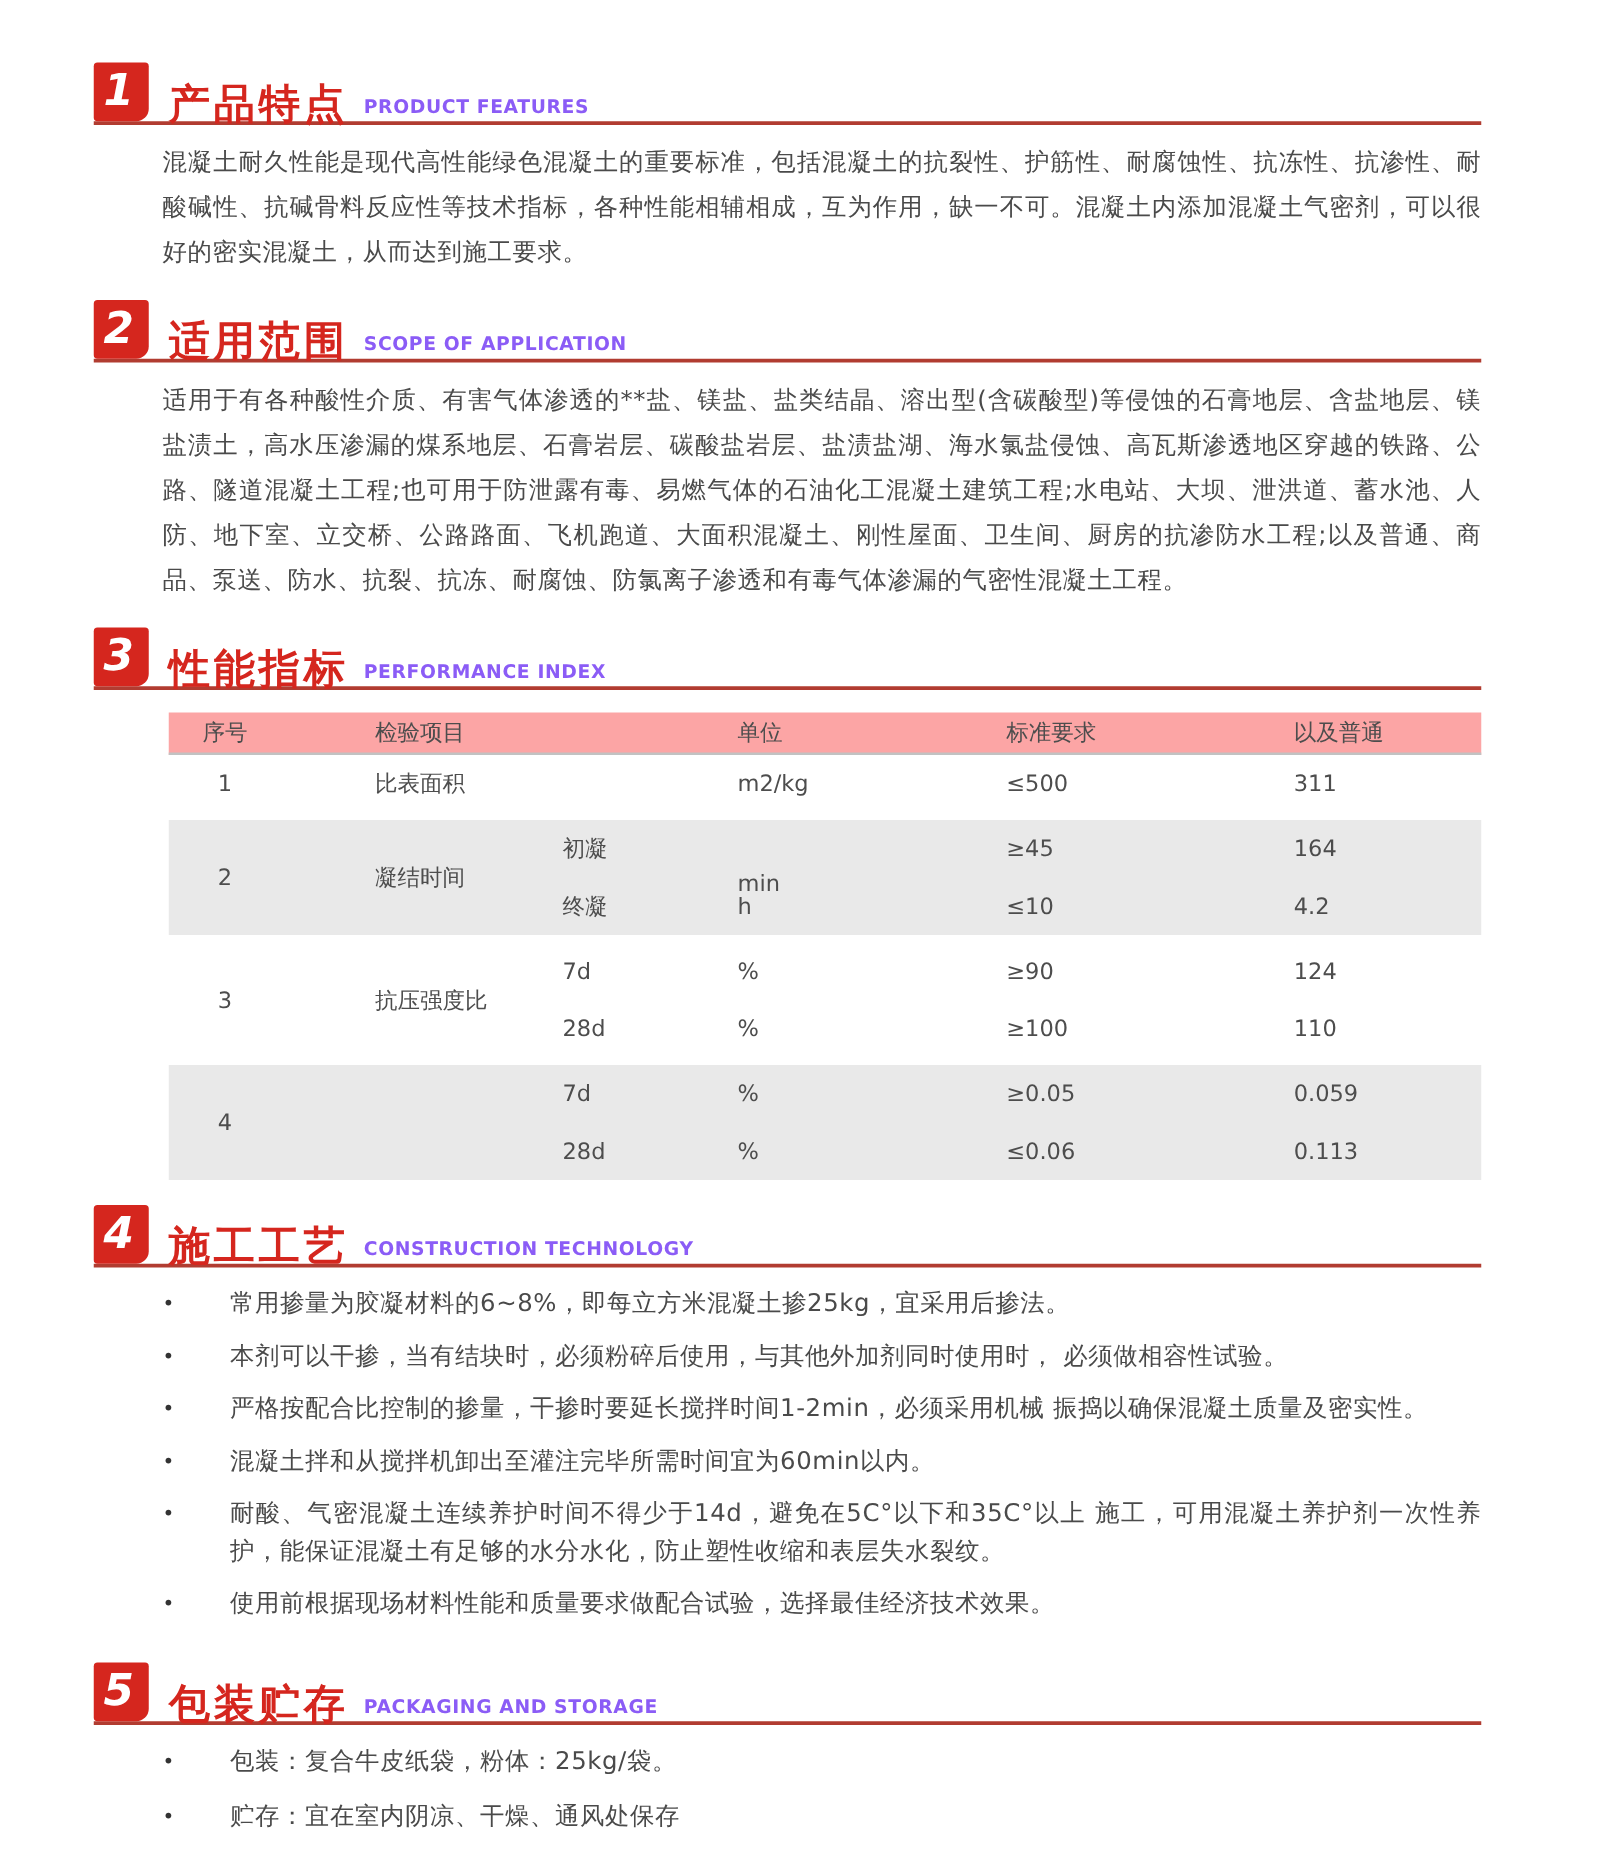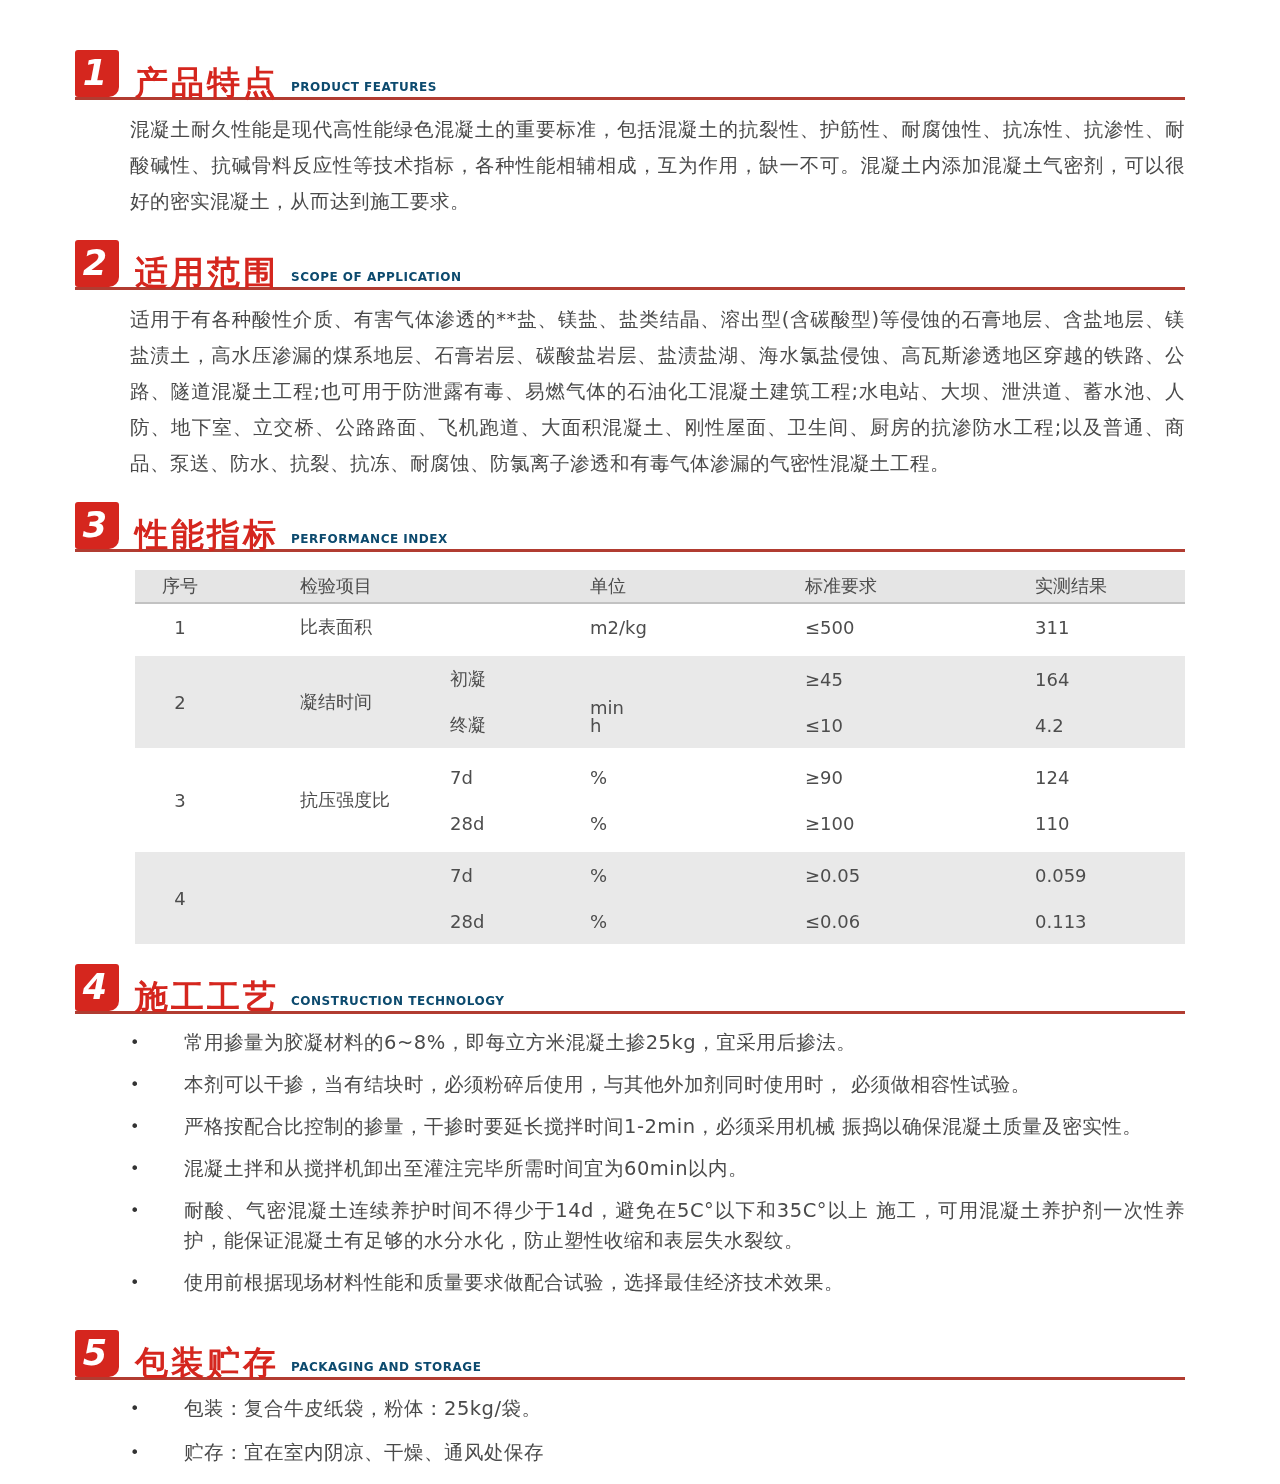--- a/index.html
+++ b/index.html
@@ -25,34 +25,34 @@
   }
   .badge span{
     color:#ffffff;font-size:35px;font-weight:bold;font-style:italic;
     transform:translateX(-2px);line-height:1;
   }
   .sec-title{
     margin:0 0 0 16px;color:#d5261e;font-size:33px;font-weight:bold;
     letter-spacing:3px;line-height:1;transform:translateY(2px);
   }
   .sec-sub{
-    color:#0c4a6e;font-size:12px;font-weight:bold;margin:0 0 3px 12px;
+    color:#8b5cf6;font-size:15px;font-weight:bold;margin:0 0 3px 12px;
     letter-spacing:0.5px;
   }
   
   .para{
     margin:12px 0 0 55px;font-size:19.5px;line-height:36px;
     text-align:justify;color:#4a4a4a;letter-spacing:0.5px;
   }
   
   .ptable{margin:18px 0 0 60px;width:1050px;font-size:18px;color:#4d4d4d;}
   .trow,.tblock{width:1050px;box-sizing:border-box;}
   .thead{
     display:grid;grid-template-columns:90px 225px 140px 215px 230px 150px;
-    height:34px;background:#e5e5e5;border-bottom:2px solid #c2c2c2;
+    height:34px;background:#fca5a5;border-bottom:2px solid #c2c2c2;
   }
   .tblock{
     display:grid;grid-template-columns:90px 225px 140px 215px 230px 150px;
     margin-top:0;
   }
   .tblock.shade{background:#e9e9e9;margin:6px 0;}
   .tcell{display:flex;align-items:center;box-sizing:border-box;}
   .c-num{justify-content:center;}
   .c-item{padding-left:75px;}
   .subrow-cell{height:46px;}
@@ -103,21 +103,21 @@
       <h2 class="sec-title">性能指标</h2>
       <span class="sec-sub">PERFORMANCE INDEX</span>
     </div>
     <div class="ptable" id="perf-table">
         <div class="trow thead">
           <div class="tcell c-num">序号</div>
           <div class="tcell c-item">检验项目</div>
           <div class="tcell "></div>
           <div class="tcell ">单位</div>
           <div class="tcell ">标准要求</div>
-          <div class="tcell ">实测结果</div>
+          <div class="tcell ">以及普通</div>
         </div>
         <div class="tblock" style="grid-template-rows: repeat(1, 46px);">
           <div class="tcell c-num span-cell" style="grid-column: 1;">1</div>
           <div class="tcell c-item span-cell" style="grid-column: 2;">比表面积</div>
           <div class="tcell subrow-cell" style="grid-area: 1 / 3;"></div>
           <div class="tcell subrow-cell" style="grid-area: 1 / 4;">m2/kg</div>
           <div class="tcell subrow-cell" style="grid-area: 1 / 5;">≤500</div>
           <div class="tcell subrow-cell" style="grid-area: 1 / 6;">311</div>
         </div>
         <div class="tblock shade" style="grid-template-rows: repeat(2, 46px);">

